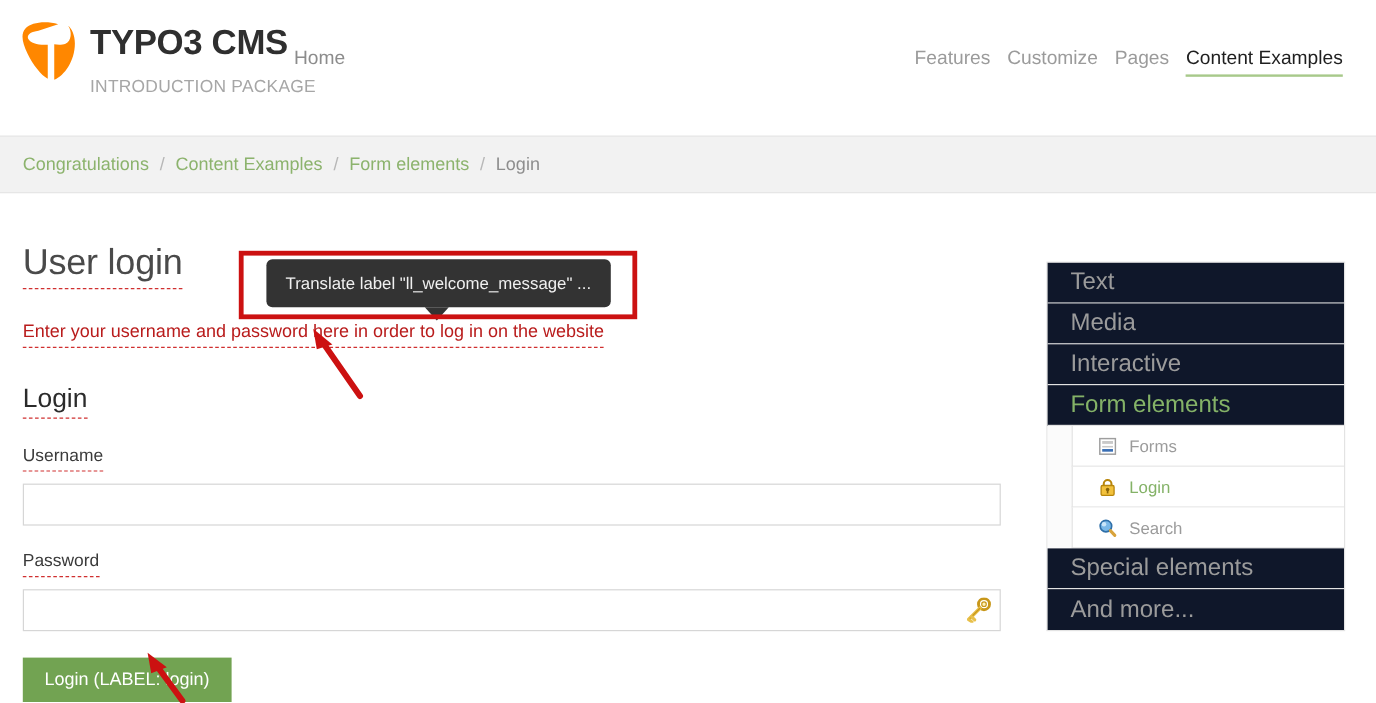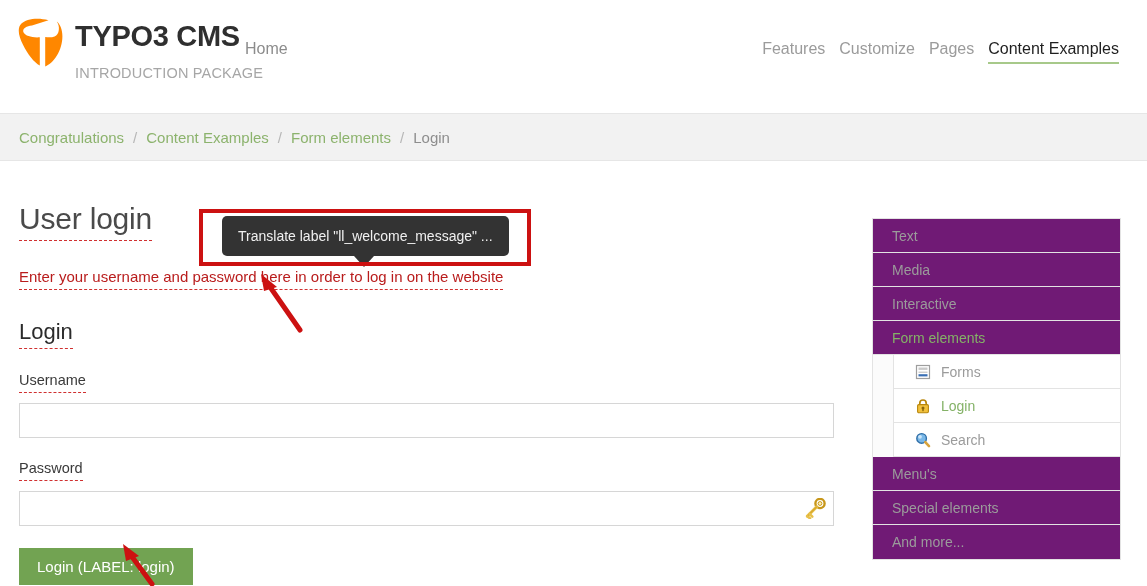--- a/index.html
+++ b/index.html
@@ -116,22 +116,22 @@
   }
   .anno-arrow { position:absolute; pointer-events:none; }
 
   
   .side-nav {
     position:absolute; left:872px; top:218px; width:249px;
     border:1px solid #e3e3e3; background:#fff;
   }
   .side-item {
     height:34px; display:flex; align-items:center;
-    padding-left:19px; font-size:14px; color:#9b9b9b;
-    border-bottom:1px solid #e3e3e3; cursor:pointer; background:#701a75;
+    padding-left:19px; font-size:20px; color:#9b9b9b;
+    border-bottom:1px solid #e3e3e3; cursor:pointer; background:#0f172a;
   }
   .side-item:last-child { border-bottom:none; }
   .side-item.active-parent { color:#84b267; }
   .side-sub {
     height:34px; display:flex; align-items:center;
     padding-left:21px; margin-left:20px;
     font-size:14px; color:#9b9b9b;
     border-bottom:1px solid #e3e3e3; border-left:1px solid #e3e3e3;
     cursor:pointer; background:#fff;
   }
@@ -271,23 +271,20 @@
             <circle cx="6.6" cy="6.4" r="4.8" fill="#7ab8e8" stroke="#2f6fa8" stroke-width="1.4"></circle>
             <circle cx="5" cy="4.8" r="1.9" fill="#d8ecfb" opacity="0.85"></circle>
             <path d="M10.3 10.2 L 14 14.1" stroke="#d8a33c" stroke-width="2.6" stroke-linecap="round"></path>
           </svg>
         </span>
         <span>Search</span>
       </div>
     </div>
 
     <div class="side-item">
-      <span>Menu's</span>
-    </div>
-    <div class="side-item">
       <span>Special elements</span>
     </div>
     <div class="side-item">
       <span>And more...</span>
     </div>
   </div>
 
 </div>
 
 </body></html>

